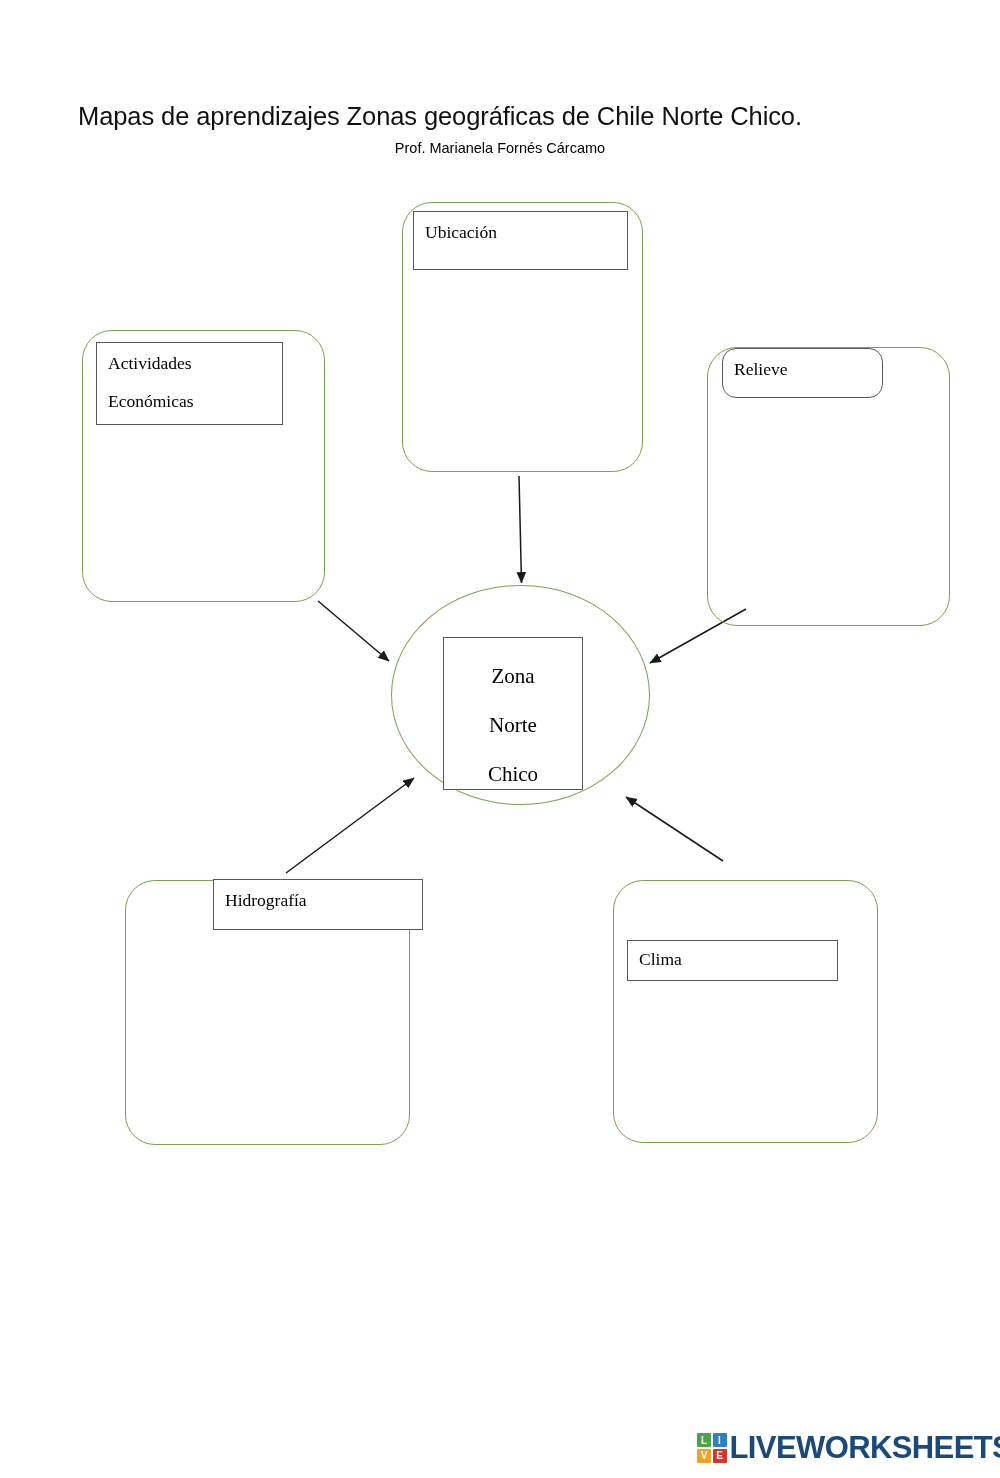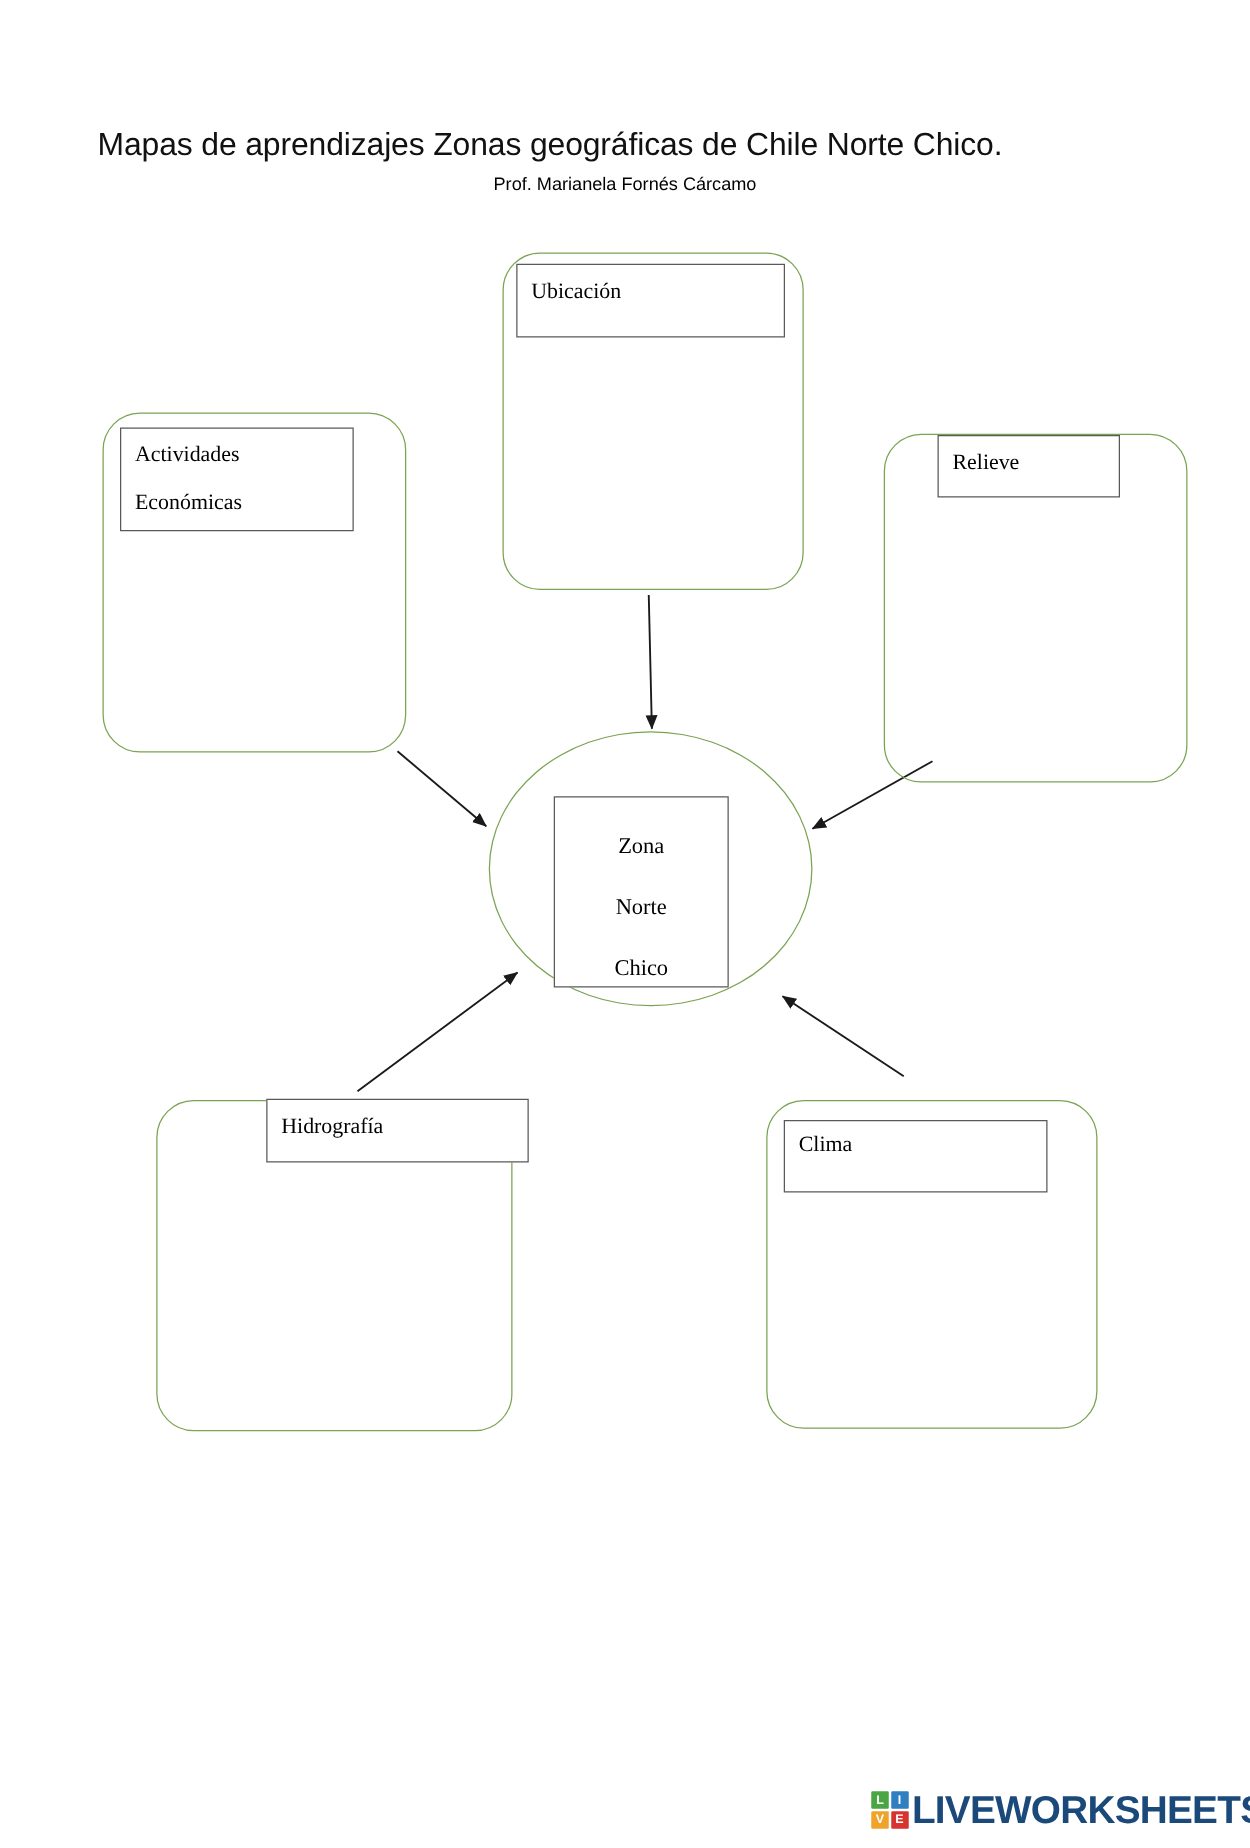--- a/index.html
+++ b/index.html
@@ -84,21 +84,21 @@
     font-size: 17.5px;
     line-height: 26px;
     color: #000000;
     padding: 7px 0 0 11px;
     white-space: pre-line;
     font-family: Liberation Serif, serif;
   }
   .field.center {
     text-align: center;
     padding: 14px 0 0 0;
-    font-size: 18px;
+    font-size: 21px;
     line-height: 49px;
   }
 
   
   #footer-logo {
     position: absolute;
     left: 697px;
     top: 1428px;
     height: 40px;
     display: flex;
@@ -161,32 +161,32 @@
 
     <div class="node" style="left:402px; top:202px; width:241px; height:270px;"></div>
     <div class="field" style="left:413px; top:211px; width:215px; height:59px;">Ubicación</div>
 
     <div class="node" style="left:82px; top:330px; width:243px; height:272px;"></div>
     <div class="field" style="left:96px; top:342px; width:187px; height:83px; line-height:19px; padding-top:11px;">Actividades
 
 Económicas</div>
 
     <div class="node" style="left:707px; top:347px; width:243px; height:279px;"></div>
-    <div class="field" style="left:750px; top:348px; width:146px; height:50px;">Relieve</div>
+    <div class="field" style="left:722px; top:348px; width:161px; height:50px;border-radius:14px;">Relieve</div>
 
     <div class="node circle" style="left:391px; top:585px; width:259px; height:220px;"></div>
     <div class="field center" style="left:443px; top:637px; width:140px; height:153px;">Zona
 Norte
 Chico</div>
 
     <div class="node" style="left:125px; top:880px; width:285px; height:265px;"></div>
     <div class="field" style="left:172px; top:879px; width:210px; height:51px;margin-left:41px;">Hidrografía</div>
 
     <div class="node" style="left:613px; top:880px; width:265px; height:263px;"></div>
-    <div class="field" style="left:627px; top:896px; width:211px; height:58px; padding-top:5px;">Clima</div>
+    <div class="field" style="left:627px; top:940px; width:211px; height:41px; padding-top:5px;">Clima</div>
 
   </div>
 
   <div id="footer-logo">
     <div id="logo-mark">
       <div class="logo-cell" style="background:#4aa544;">L</div>
       <div class="logo-cell" style="background:#2f7fc1;">I</div>
       <div class="logo-cell" style="background:#f0a32a;">V</div>
       <div class="logo-cell" style="background:#d8332e;">E</div>
     </div>

